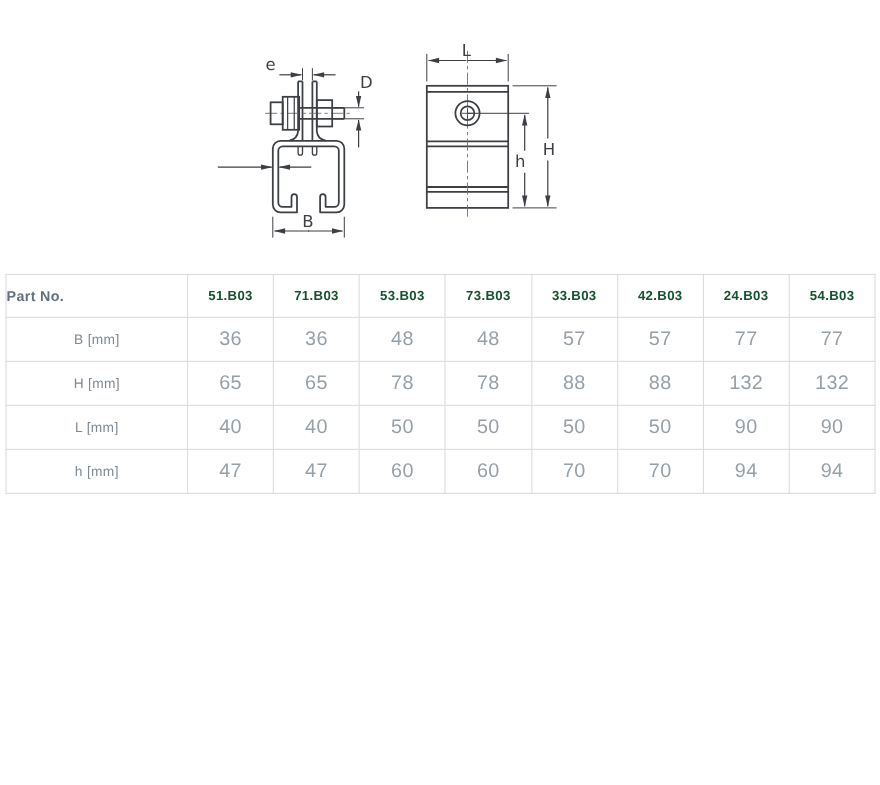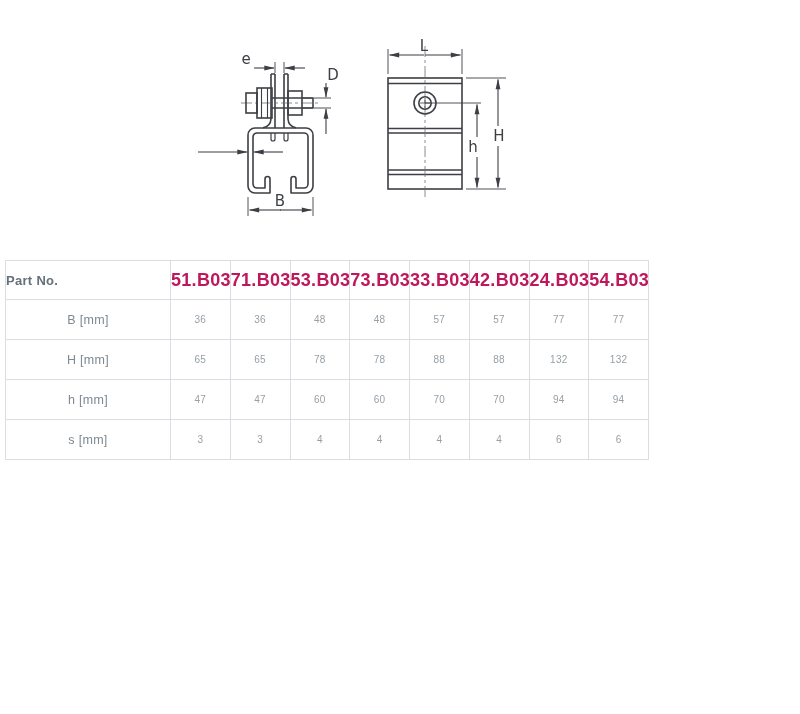--- a/index.html
+++ b/index.html
@@ -1,25 +1,25 @@
 <!DOCTYPE html>
 <html><head>
 <meta charset="utf-8">
 <style>
   html,body{margin:0;padding:0;background:#ffffff;}
   body{width:800px;height:714px;position:relative;font-family:"Liberation Sans",sans-serif;overflow:hidden;}
   svg.diagrams{position:absolute;top:0;left:0;}
-  table.spec{position:absolute;top:260px;left:5px;width:644px;border-collapse:collapse;table-layout:fixed;}
+  table.spec{position:absolute;top:249px;left:5px;width:791px;border-collapse:collapse;table-layout:fixed;}
   table.spec th,table.spec td{border:1px solid #dadde1;padding:0;}
   table.spec thead tr{height:39px;}
   table.spec tbody tr{height:40px;}
   th.corner{color:#66707a;font-weight:700;font-size:13px;text-align:left;padding-left:19px;letter-spacing:.3px;}
-  th.pn{color:#be185d;font-weight:700;font-size:18px;text-align:center;letter-spacing:.3px;}
+  th.pn{color:#14532d;font-weight:700;font-size:12px;text-align:center;letter-spacing:.3px;}
   th.rowlabel{color:#7e8993;font-weight:400;font-size:12.5px;text-align:center;padding-left:19px;letter-spacing:.3px;}
-  td.val{color:#97a0a7;font-weight:400;font-size:10px;text-align:center;letter-spacing:.3px;}
+  td.val{color:#97a0a7;font-weight:400;font-size:18px;text-align:center;letter-spacing:.3px;}
 </style>
 </head>
 <body>
 
 <svg class="diagrams" width="800" height="250" viewBox="0 0 800 250" aria-hidden="true">
   <defs>
     <marker id="ah" viewBox="0 0 10 6" refX="9.4" refY="3" markerWidth="11" markerHeight="6.6" orient="auto" markerUnits="userSpaceOnUse">
       <path d="M0.6,0.8 L10,3 L0.6,5.2 Z" fill="#3c3f44"></path>
     </marker>
   </defs>
@@ -148,35 +148,35 @@
         <td class="val">65</td>
         <td class="val">65</td>
         <td class="val">78</td>
         <td class="val">78</td>
         <td class="val">88</td>
         <td class="val">88</td>
         <td class="val">132</td>
         <td class="val">132</td>
       </tr>
       <tr>
+        <th class="rowlabel">L [mm]</th>
+        <td class="val">40</td>
+        <td class="val">40</td>
+        <td class="val">50</td>
+        <td class="val">50</td>
+        <td class="val">50</td>
+        <td class="val">50</td>
+        <td class="val">90</td>
+        <td class="val">90</td>
+      </tr>
+      <tr>
         <th class="rowlabel">h [mm]</th>
         <td class="val">47</td>
         <td class="val">47</td>
         <td class="val">60</td>
         <td class="val">60</td>
         <td class="val">70</td>
         <td class="val">70</td>
         <td class="val">94</td>
         <td class="val">94</td>
       </tr>
-      <tr>
-        <th class="rowlabel">s [mm]</th>
-        <td class="val">3</td>
-        <td class="val">3</td>
-        <td class="val">4</td>
-        <td class="val">4</td>
-        <td class="val">4</td>
-        <td class="val">4</td>
-        <td class="val">6</td>
-        <td class="val">6</td>
-      </tr>
     </tbody>
   </table>
 
 </body></html>

